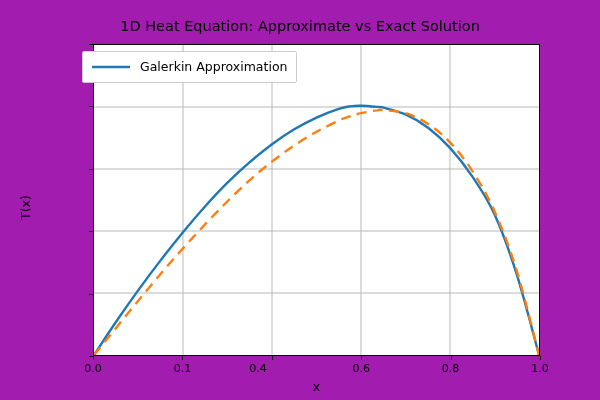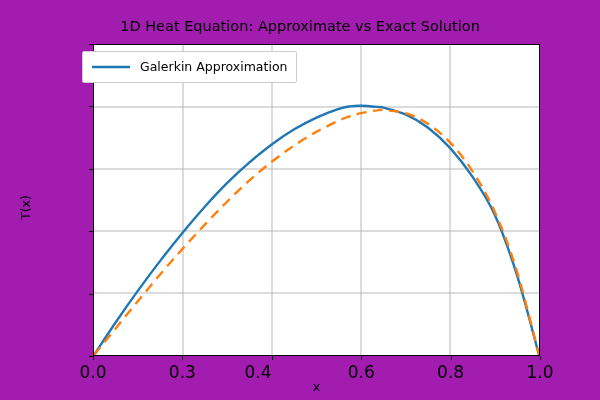--- a/index.html
+++ b/index.html
@@ -40,21 +40,21 @@
     left: 0;
     top: 0;
     width: 100%;
     height: 100%;
     display: block;
   }
   .xtick-label {
     position: absolute;
     top: 362px;
     text-align: center;
-    font-size: 17px;
+    font-size: 11px;
     color: #000000;
     transform: translateX(-50%);
     white-space: nowrap;
   }
   .tick-mark-y {
     position: absolute;
     left: 89px;
     width: 4px;
     height: 1.1px;
     background: #000000;
@@ -137,21 +137,21 @@
     <div class="tick-mark-y" style="top:356px"></div>
     <div class="tick-mark-y" style="top:293.6px"></div>
     <div class="tick-mark-y" style="top:231.2px"></div>
     <div class="tick-mark-y" style="top:168.8px"></div>
     <div class="tick-mark-y" style="top:106.4px"></div>
     <div class="tick-mark-y" style="top:44px"></div>
   </div>
 
   <div id="xtick-labels">
     <div class="xtick-label" style="left:93px">0.0</div>
-    <div class="xtick-label" style="left:182.4px">0.3</div>
+    <div class="xtick-label" style="left:182.4px">0.1</div>
     <div class="xtick-label" style="left:258px">0.4</div>
     <div class="xtick-label" style="left:361.2px">0.6</div>
     <div class="xtick-label" style="left:450.6px">0.8</div>
     <div class="xtick-label" style="left:540px">1.0</div>
   </div>
 
   <div id="xtick-marks">
     <div class="tick-mark-x" style="left:93px"></div>
     <div class="tick-mark-x" style="left:182.4px"></div>
     <div class="tick-mark-x" style="left:271.8px"></div>

